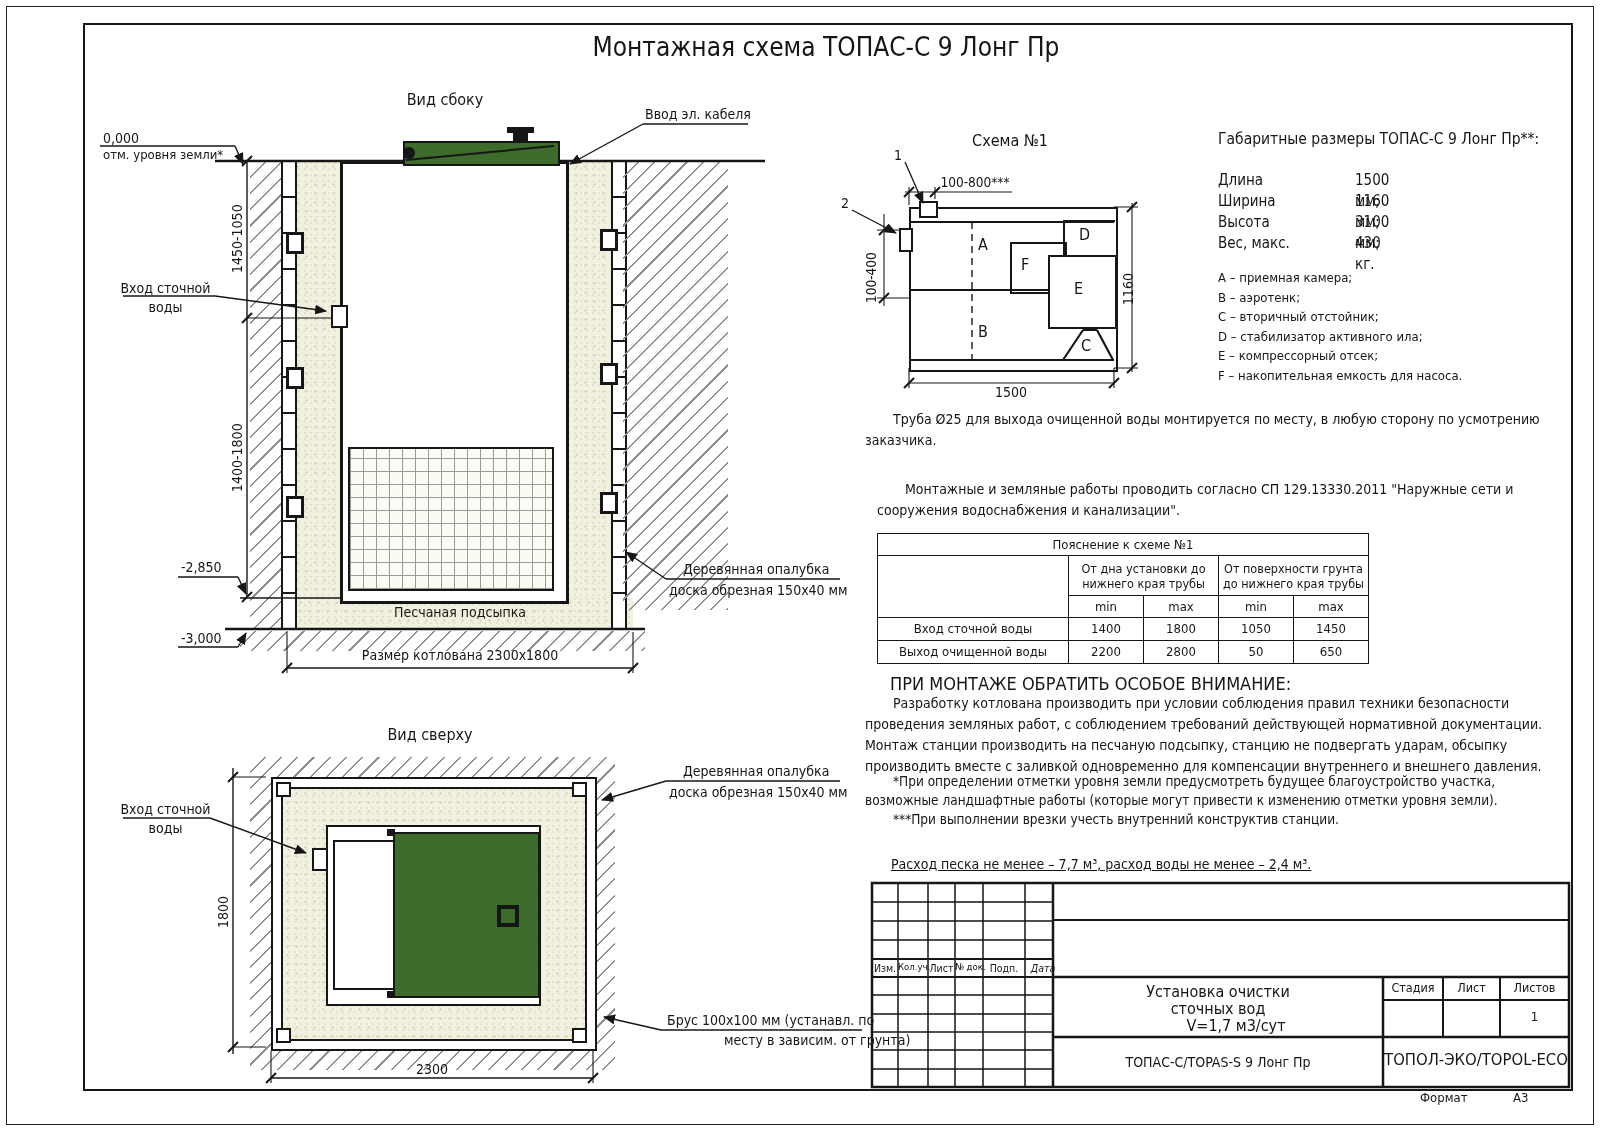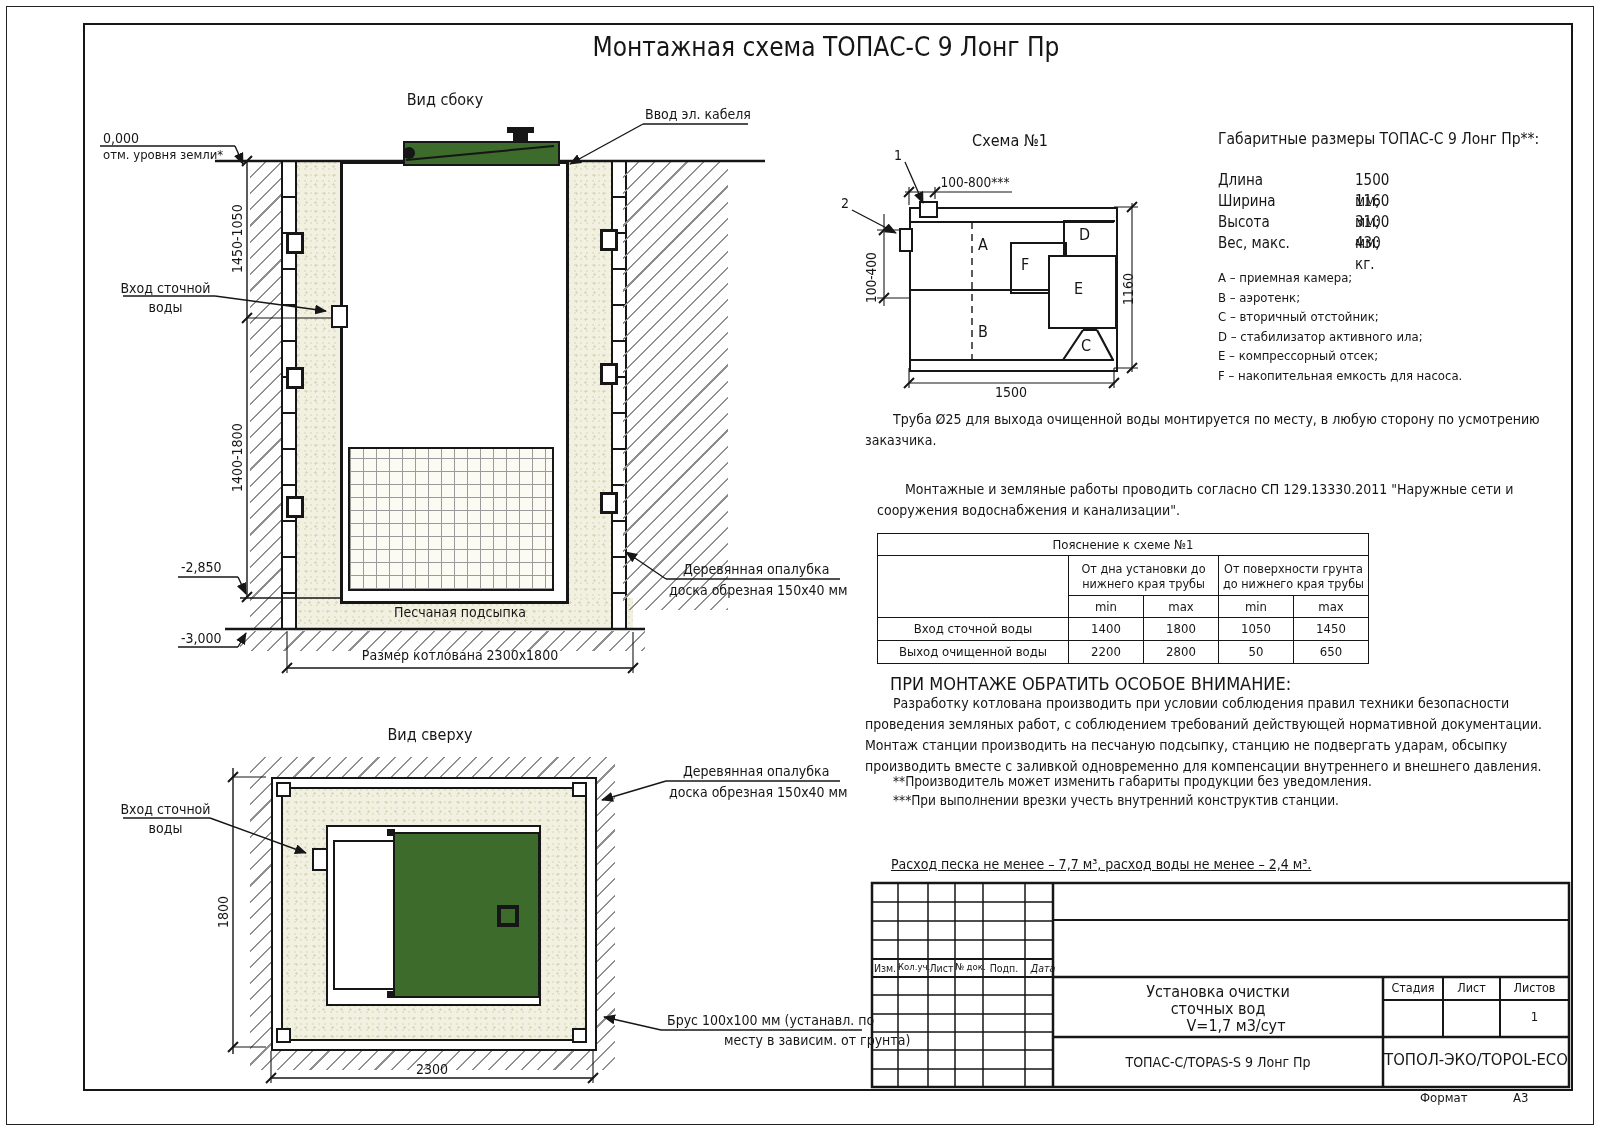--- a/index.html
+++ b/index.html
@@ -267,21 +267,21 @@
       <td>2800</td>
       <td>50</td>
       <td>650</td>
     </tr>
   </tbody>
     </table>
 
   <div class="lbl z6" style="left:890px;top:674px;font-size:18px;">ПРИ МОНТАЖЕ ОБРАТИТЬ ОСОБОЕ ВНИМАНИЕ:</div>
   <div class="abs z6" style="left:865px;top:693px;width:700px;font-size:14px;line-height:21px;text-indent:28px;">Разработку котлована производить при условии соблюдения правил техники безопасности проведения земляных работ, с соблюдением требований действующей нормативной документации. Монтаж станции производить на песчаную подсыпку, станцию не подвергать ударам, обсыпку производить вместе с заливкой одновременно для компенсации внутреннего и внешнего давления.</div>
   <div class="abs z6" style="left:865px;top:772px;width:700px;font-size:13.5px;line-height:19px;">
-    <div style="text-indent:28px;">**Производитель может изменить габариты продукции без уведомления.</div>
+    <div style="text-indent:28px;">*При определении отметки уровня земли предусмотреть будущее благоустройство участка, возможные ландшафтные работы (которые могут привести к изменению отметки уровня земли).</div>
     <div style="text-indent:28px;">***При выполнении врезки учесть внутренний конструктив станции.</div>
   </div>
   <div class="lbl z6" style="left:891px;top:856px;font-size:14px;text-decoration:underline;">Расход песка не менее – 7,7 м³, расход воды не менее – 2,4 м³.</div>
 
   <div class="lbl tb ctr z6" style="left:872px;top:962px;width:26px;font-size:10.5px;">Изм.</div>
   <div class="lbl tb ctr z6" style="left:898px;top:962px;width:30px;font-size:9.5px;">Кол.уч.</div>
   <div class="lbl tb ctr z6" style="left:928px;top:962px;width:27px;font-size:10.5px;">Лист</div>
   <div class="lbl tb ctr z6" style="left:955px;top:962px;width:28px;font-size:9.5px;">№ док.</div>
   <div class="lbl tb ctr z6" style="left:983px;top:962px;width:42px;font-size:10.5px;">Подп.</div>
   <div class="lbl tb ctr z6" style="left:1025px;top:962px;width:36px;font-size:10.5px;font-style:italic;">Дата</div>

